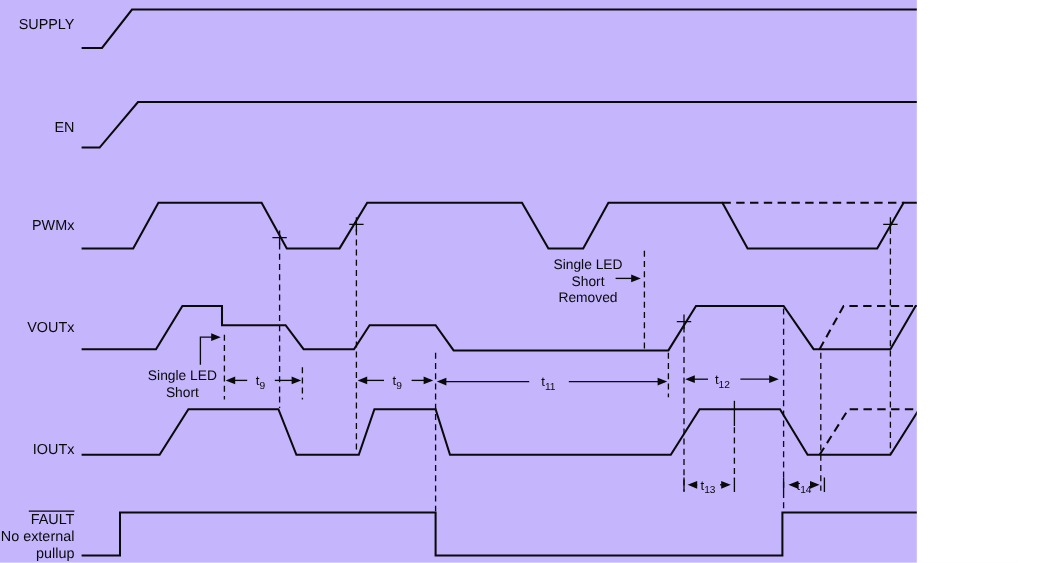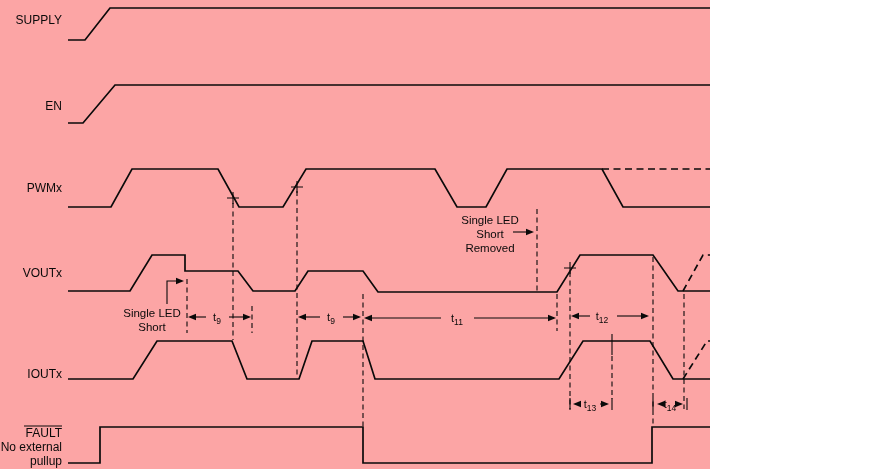--- a/index.html
+++ b/index.html
@@ -1,16 +1,16 @@
 <!DOCTYPE html>
 <html><head>
 <meta charset="utf-8">
 <style>
   html,body{margin:0;padding:0;background:#ffffff;}
-  .stage{width:710px;height:469px;position:relative;background:#fca5a5;overflow:hidden;}
+  .stage{width:764px;height:469px;position:relative;background:#c4b5fd;overflow:hidden;}
   svg{display:block;}
   .sig-label{font-family:"Liberation Sans",sans-serif;font-size:12px;fill:#0a0a0a;}
   .ann-label{font-family:"Liberation Sans",sans-serif;font-size:11.5px;fill:#0a0a0a;}
   .t-label{font-family:"Liberation Sans",sans-serif;font-size:11px;fill:#0a0a0a;}
   .t-sub{font-size:8.5px;}
   .wave{fill:none;stroke:#0a0a0a;stroke-width:1.7;stroke-linejoin:miter;}
   .wave-dashed{fill:none;stroke:#0a0a0a;stroke-width:1.7;stroke-dasharray:7,4.5;}
   .guide{stroke:#0a0a0a;stroke-width:1.1;stroke-dasharray:5,3.5;fill:none;}
   .arrowline{stroke:#0a0a0a;stroke-width:1.1;fill:none;}
   .tick{stroke:#0a0a0a;stroke-width:1.1;fill:none;}

